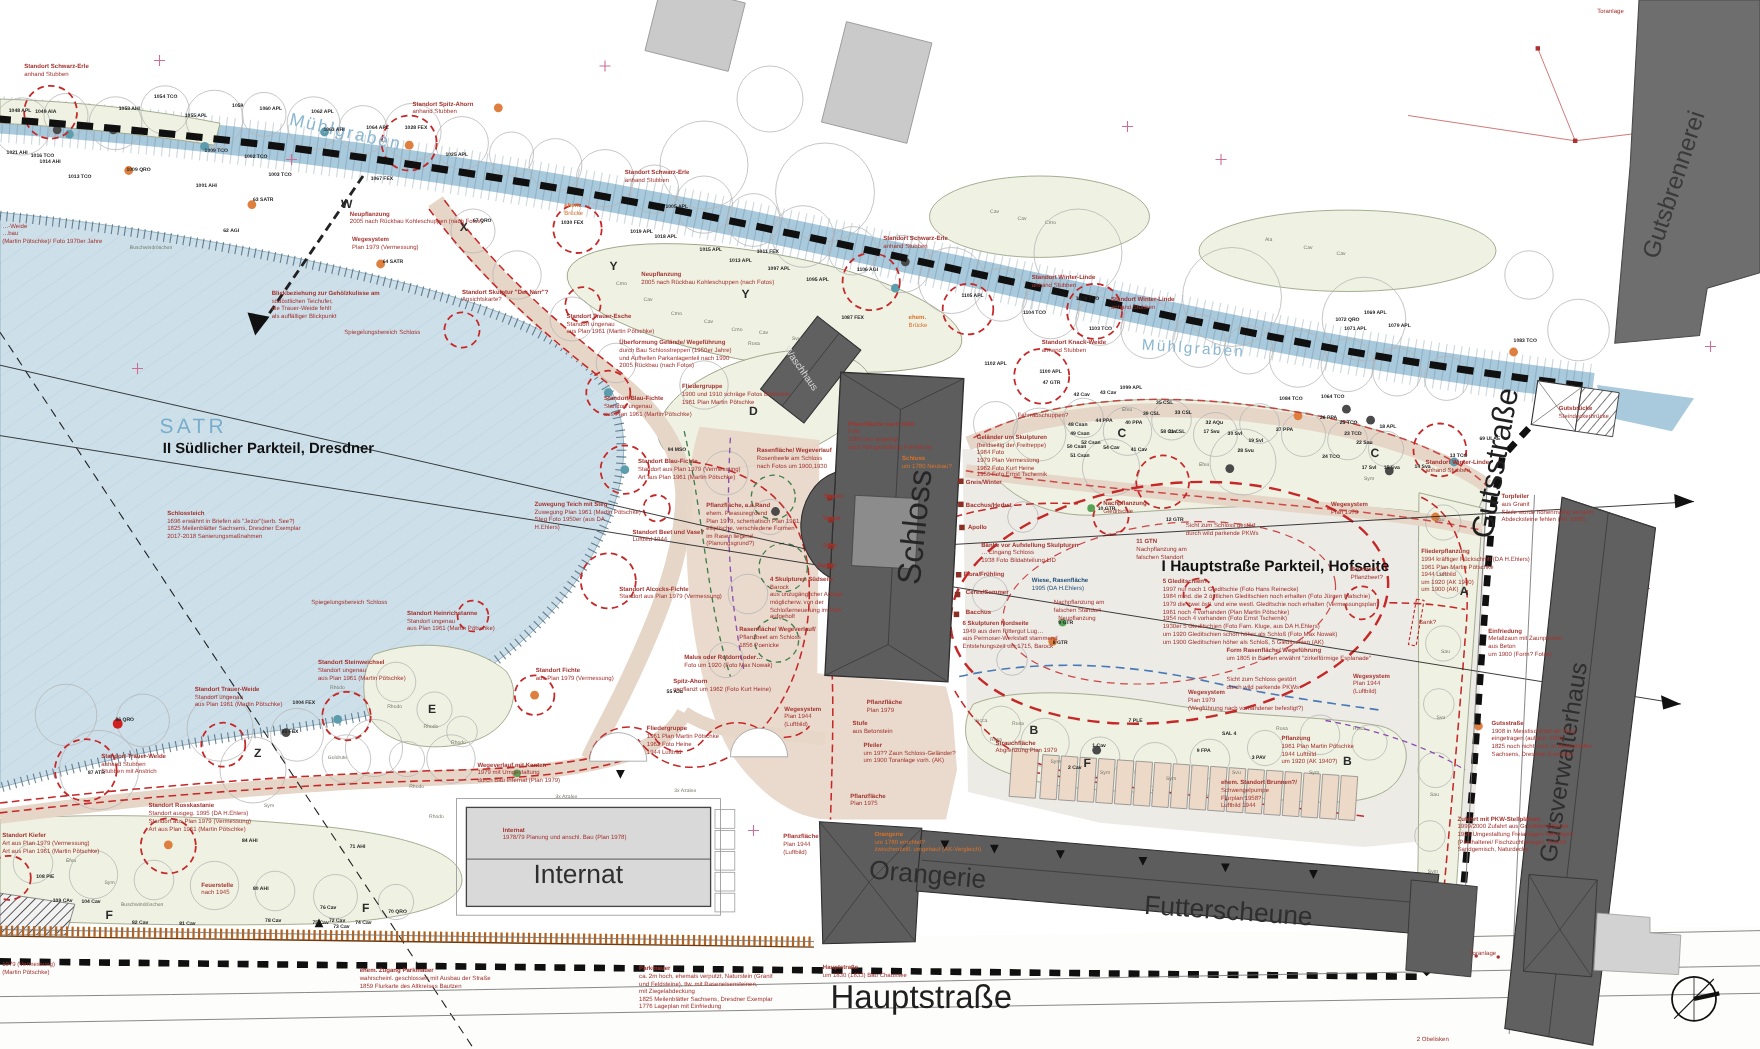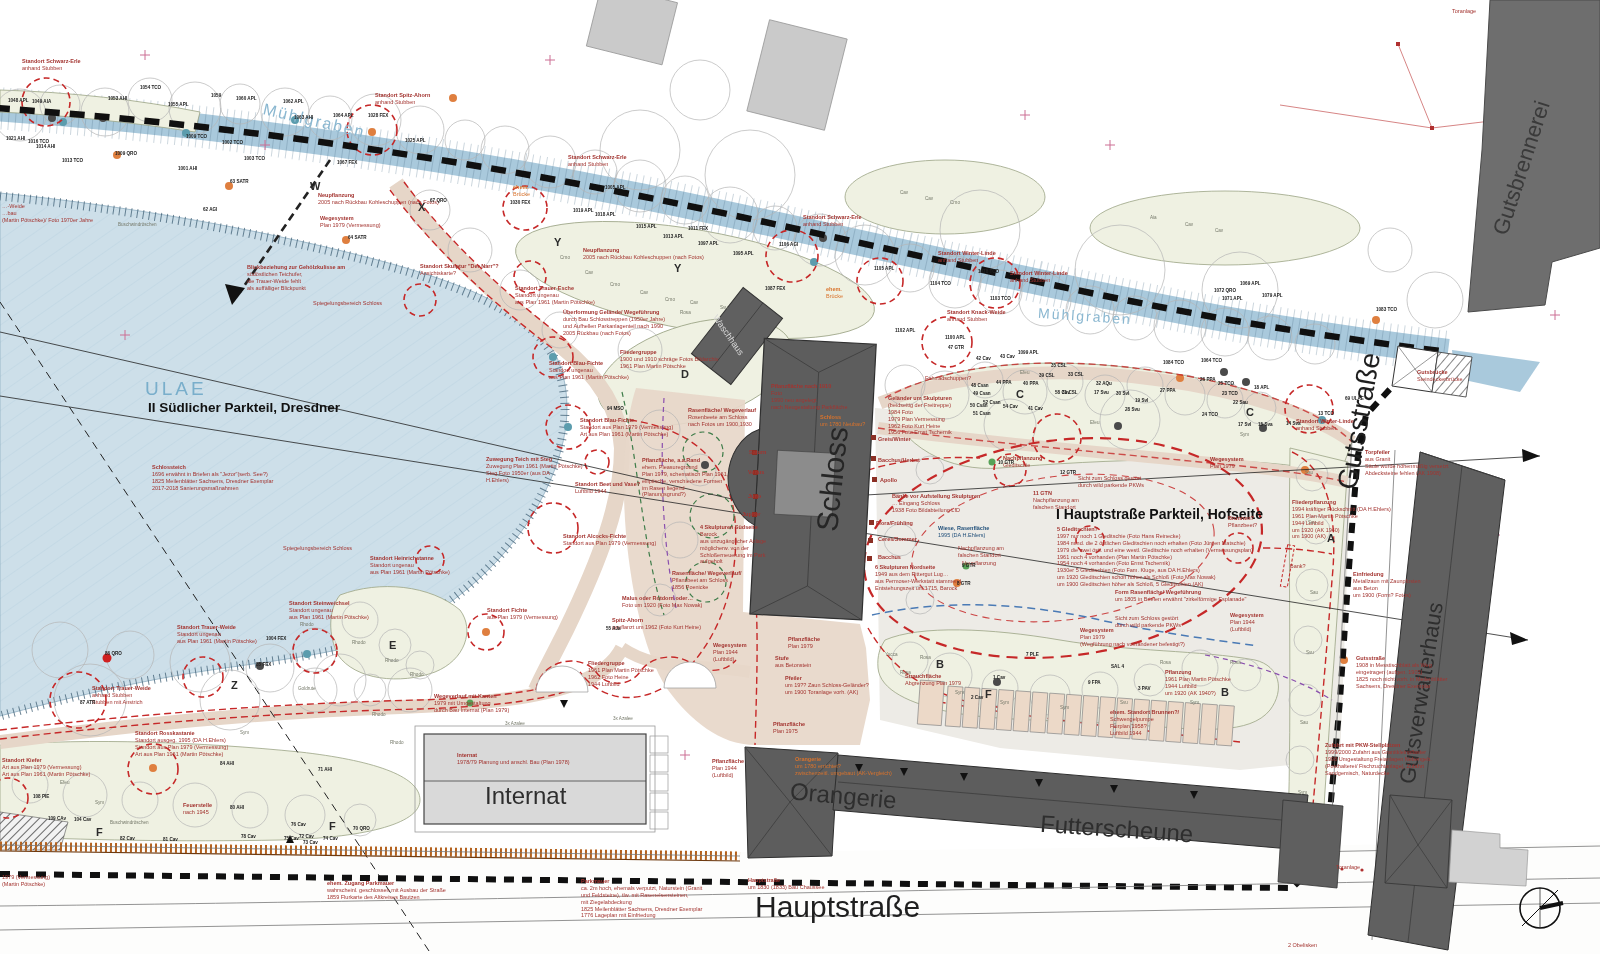--- a/index.html
+++ b/index.html
@@ -471,21 +471,21 @@
   </g>
 
   <g stroke="#111" fill="none">
     <circle cx="1540" cy="908" r="20" stroke-width="1.6"></circle>
     <line x1="1522" y1="926" x2="1558" y2="890" stroke-width="1"></line>
     <line x1="1540" y1="908" x2="1563" y2="903" stroke-width="4"></line>
     <line x1="1540" y1="888" x2="1540" y2="928" stroke-width="0.7"></line>
   </g>
 </svg>
 
-<div class="lbl teich" style="left:145px;top:378px;">ULAE</div>
+<div class="lbl teich" style="left:145px;top:378px;">SATR</div>
 <div class="lbl sec" style="left:148px;top:400px;">II Südlicher Parkteil, Dresdner</div>
 <div class="lbl sec2" style="left:1056px;top:506px;">I Hauptstraße Parkteil, Hofseite</div>
 <div class="lbl mg" style="left:262px;top:112px;transform:rotate(13deg);">Mühlgraben</div>
 <div class="lbl mg" style="left:1038px;top:308px;font-size:14px;transform:rotate(4deg);">Mühlgraben</div>
 <div class="lbl" style="left:780px;top:462px;color:#262626;font-size:30px;transform:rotate(-84deg);">Schloss</div>
 <div class="lbl bldg-lt" style="left:705px;top:330px;font-size:9px;transform:rotate(55deg);">Waschhaus</div>
 <div class="lbl bldg" style="left:485px;top:782px;">Internat</div>
 <div class="lbl bldg" style="left:790px;top:782px;transform:rotate(5deg);">Orangerie</div>
 <div class="lbl bldg" style="left:1040px;top:815px;transform:rotate(4deg);">Futterscheune</div>
 <div class="lbl street" style="left:755px;top:890px;">Hauptstraße</div>

